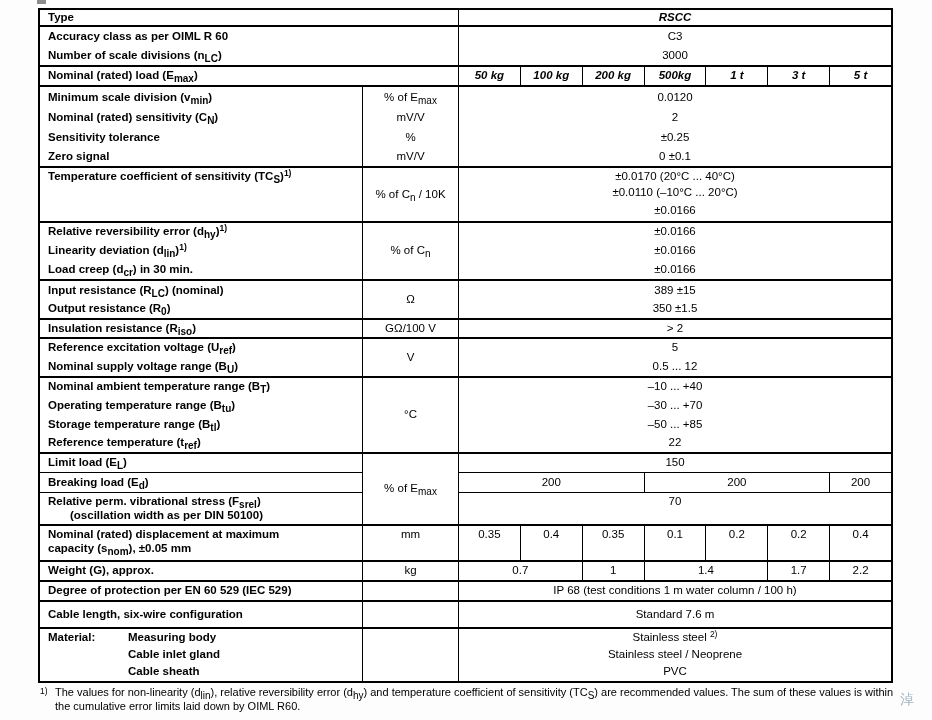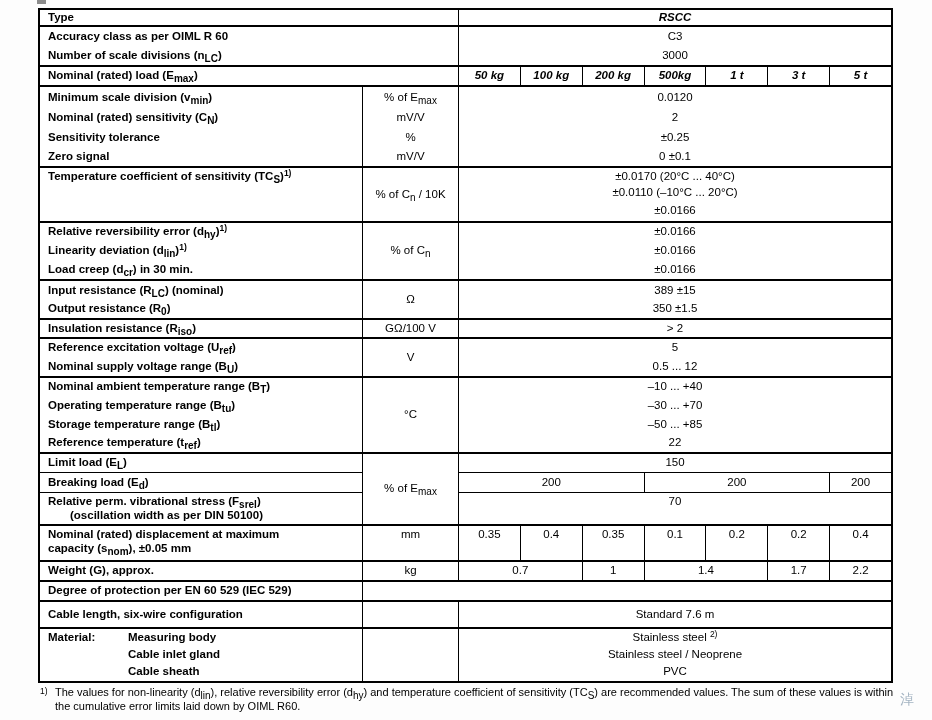--- a/index.html
+++ b/index.html
@@ -360,20 +360,23 @@
     <div class="c ctr bl" style="grid-column:9/10">
         <span>2.2</span>
       </div>
   </div>
 
   <div class="grp" style="grid-template-rows:18px">
     <div class="c lbl col1">
         <span>Degree of protection per EN 60 529 (IEC 529)</span>
       </div>
     <div class="c bl col2"></div>
+    <div class="c ctr bl vfull">
+        <span>IP 68 (test conditions 1 m water column / 100 h)</span>
+      </div>
   </div>
 
   <div class="grp" style="grid-template-rows:25px">
     <div class="c lbl col1">
         <span>Cable length, six-wire configuration</span>
       </div>
     <div class="c bl col2"></div>
     <div class="c ctr bl vfull">
         <span>Standard 7.6 m</span>
       </div>

